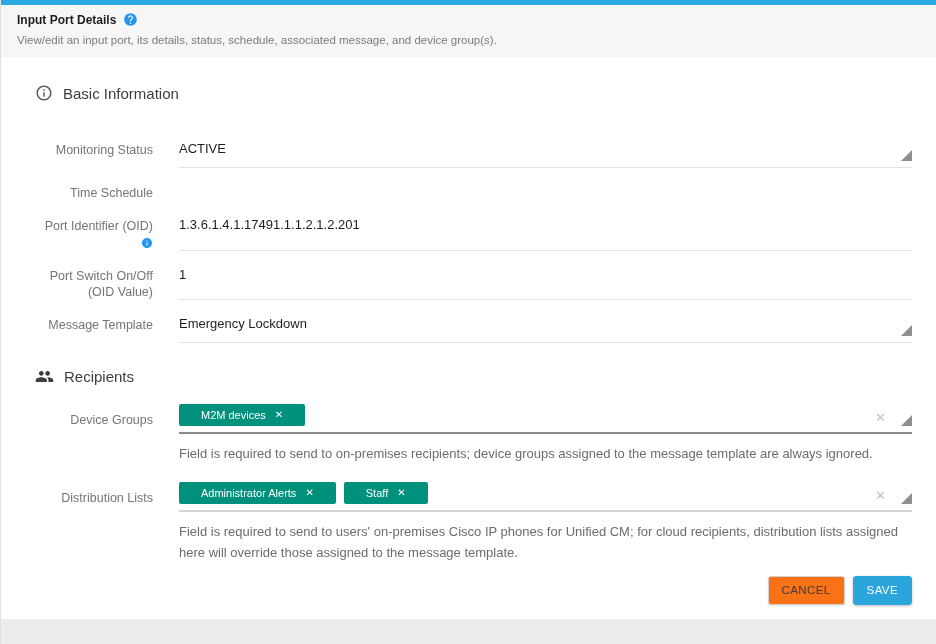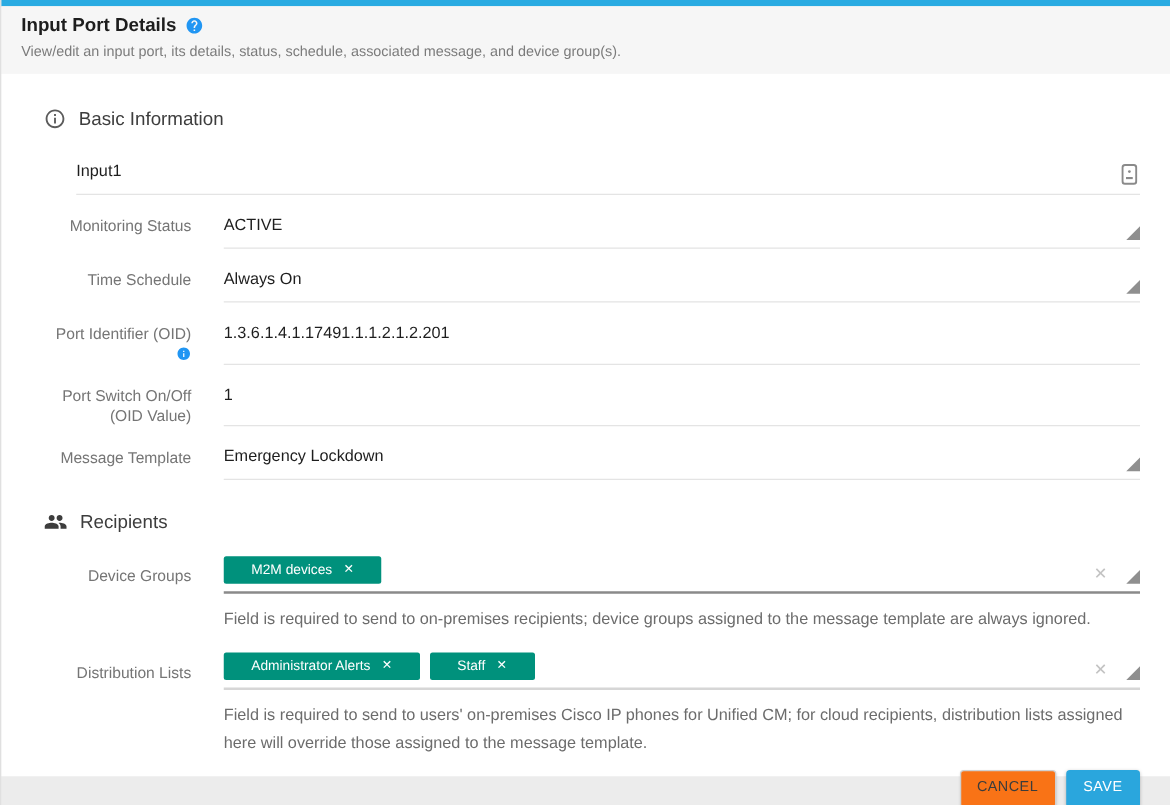--- a/index.html
+++ b/index.html
@@ -6,21 +6,21 @@
   html,body { margin:0; padding:0; }
   body {
     width:936px; height:644px; overflow:hidden;
     background:#ececec;
     font-family:"Liberation Sans", sans-serif;
     border-left:1px solid #e0e0e0;
   }
   .topbar { height:5px; background:#29abe2; }
   .header { background:#f6f6f6; padding:7px 16px 11px 16px; }
   .title-row { display:flex; align-items:center; gap:7px; }
-  .title { font-size:15px; font-weight:700; color:#1d1d1d; }
+  .title { font-size:12px; font-weight:700; color:#1d1d1d; }
   .subtitle { font-size:11.5px; color:#7b7b7b; margin-top:7px; }
   .card { background:#ffffff; height:562px; padding:27px 24px 9px 34px; position:relative; }
   .section-head { display:flex; align-items:center; gap:10px; font-size:15px; color:#3d3d3d; height:18px; }
   .section-head.first { margin-bottom:23px; }
   .section-head.recipients { margin-top:24px; margin-bottom:19px; }
   .row { display:flex; margin-bottom:14px; }
   .label-col {
     width:118px; flex-shrink:0; text-align:right;
     font-size:12.5px; color:#757575; line-height:1.3; padding-top:3px;
   }
@@ -99,46 +99,32 @@
   <div class="section-head first">
     <span class="icon">
       <svg width="18" height="18" viewBox="0 0 24 24">
           <path fill="#5c5c5c" d="M11 7h2v2h-2zm0 4h2v6h-2zm1-9C6.48 2 2 6.48 2 12s4.48 10 10 10 10-4.48 10-10S17.52 2 12 2zm0 18c-4.41 0-8-3.59-8-8s3.59-8 8-8 8 3.59 8 8-3.59 8-8 8z"></path>
         </svg>
     </span>
     <span>Basic Information</span>
   </div>
 
   <div class="row">
-    <div class="field-col">
-      <span>Input1</span>
-      <span class="adorn icon">
-        <svg width="13" height="17" viewBox="0 0 13 17">
-            <rect x="1" y="1" width="11" height="15" rx="2" fill="none" stroke="#8a8a8a" stroke-width="1.6"></rect>
-            <circle cx="6.5" cy="6.2" r="1.1" fill="#8a8a8a"></circle>
-            <rect x="3.8" y="10.6" width="5.4" height="1.7" fill="#8a8a8a"></rect>
-          </svg>
-      </span>
-    </div>
   </div>
 
   <div class="row">
     <div class="label-col">Monitoring Status</div>
     <div class="field-col">
       <span>ACTIVE</span>
       <span class="tri"></span>
     </div>
   </div>
 
   <div class="row">
     <div class="label-col">Time Schedule</div>
-    <div class="field-col">
-      <span>Always On</span>
-      <span class="tri"></span>
-    </div>
   </div>
 
   <div class="row">
     <div class="label-col">
       <span class="label-inline">Port Identifier (OID)</span>
       <span class="icon" style="vertical-align:-2px; margin-left:3px; display:inline-block; line-height:0;">
         <svg width="12" height="12" viewBox="0 0 24 24">
             <path fill="#2196f3" d="M12 2C6.48 2 2 6.48 2 12s4.48 10 10 10 10-4.48 10-10S17.52 2 12 2zm1 15h-2v-6h2v6zm0-8h-2V7h2v2z"></path>
           </svg>
       </span>

